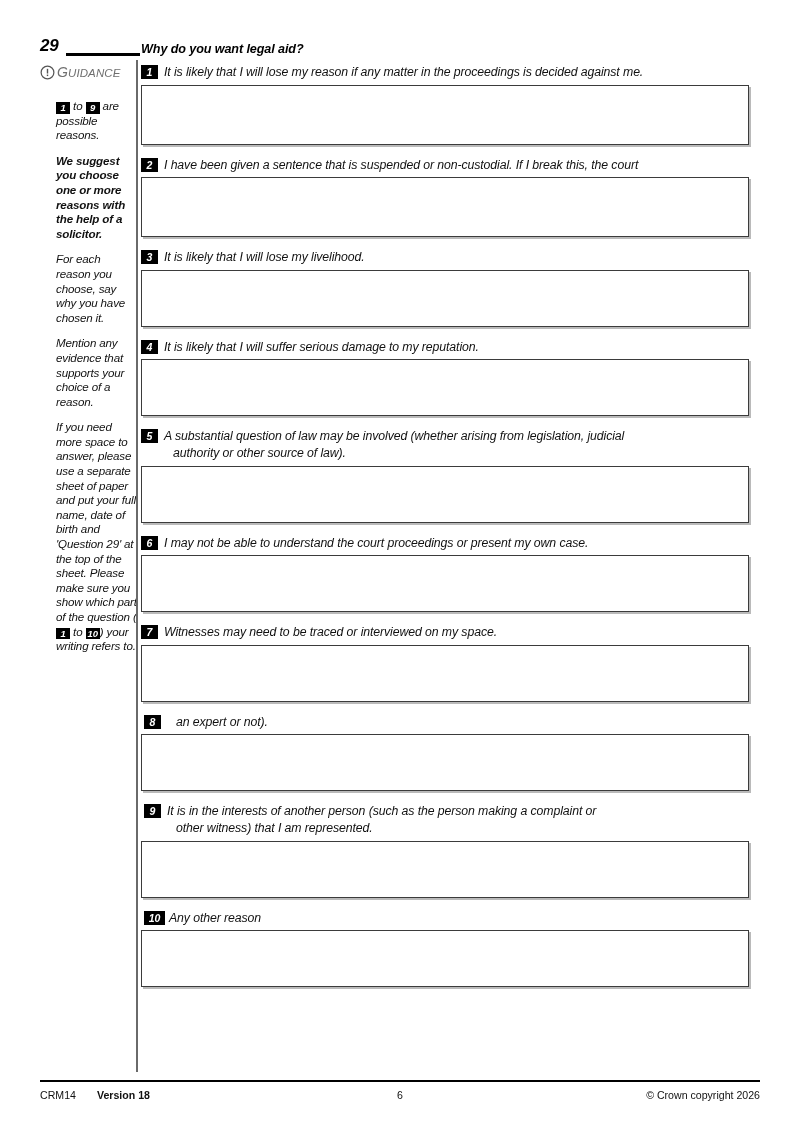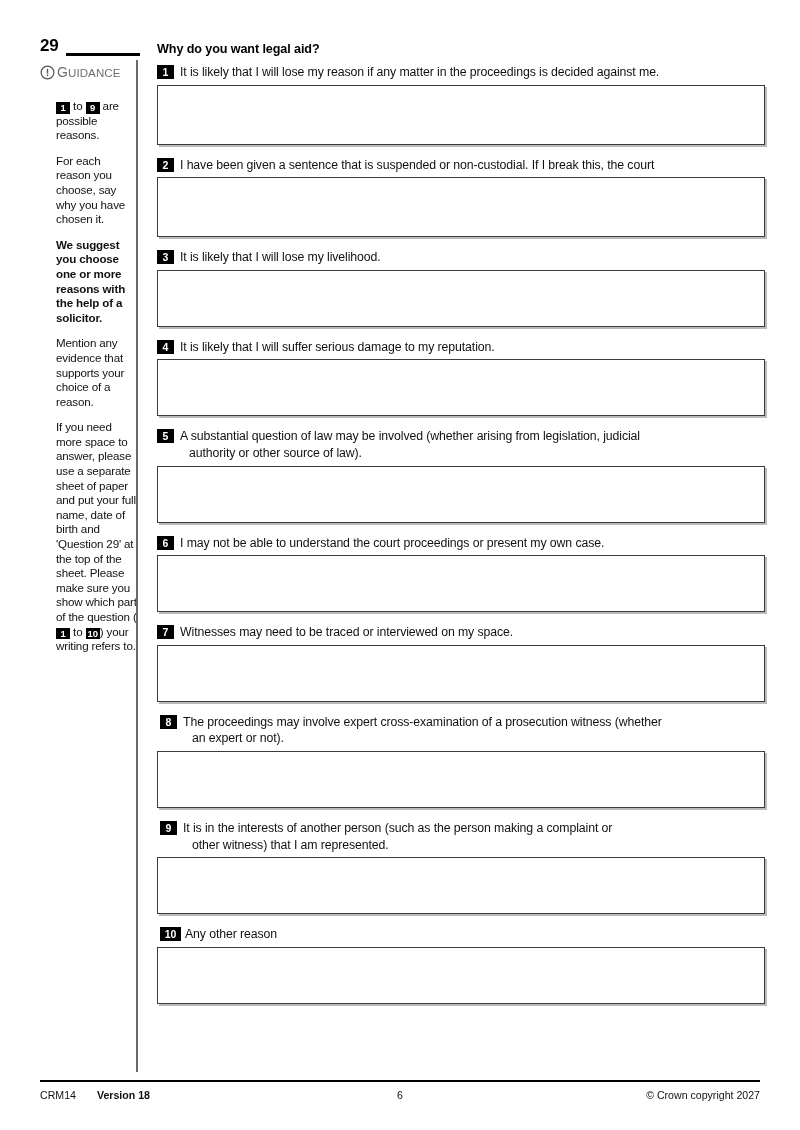--- a/index.html
+++ b/index.html
@@ -22,20 +22,21 @@
     width: 800px;
     height: 1130px;
   }
 
   
   .sidebar {
     position: absolute;
     left: 40px;
     top: 36px;
     width: 98px;
+    font-style: italic;
   }
   .qnum-row {
     position: relative;
     height: 24px;
   }
   .qnum {
     font-size: 17px;
     font-weight: bold;
     letter-spacing: -0.3px;
     line-height: 20px;
@@ -104,23 +105,24 @@
     left: 136px;
     top: 60px;
     width: 1.5px;
     height: 1012px;
     background: #6a6a6a;
   }
 
   
   .main {
     position: absolute;
-    left: 157px;
+    left: 141px;
     top: 42px;
     width: 608px;
+    font-style: italic;
   }
   .main-title {
     font-size: 12.6px;
     font-weight: bold;
     letter-spacing: -0.1px;
     margin: 0 0 8px 0;
     color: #000;
   }
 
   .reason {
@@ -221,23 +223,23 @@
           <circle cx="8" cy="8" r="6.8" fill="none" stroke="#555" stroke-width="1.3"></circle>
           <rect x="7.25" y="4.1" width="1.5" height="5" fill="#555"></rect>
           <rect x="7.25" y="10.2" width="1.5" height="1.6" fill="#555"></rect>
         </svg>
       </span>
       <span class="guidance-word"><span class="cap">G</span>UIDANCE</span>
     </div>
 
     <p class="side-p"><span class="chip sm">1</span><span> to </span><span class="chip sm">9</span><span> are possible reasons.</span></p>
 
+    <p class="side-p bold">We suggest you choose one or more reasons with the help of a solicitor.</p>
+
     <p class="side-p">For each reason you choose, say why you have chosen it.</p>
-
-    <p class="side-p bold">We suggest you choose one or more reasons with the help of a solicitor.</p>
 
     <p class="side-p">Mention any evidence that supports your choice of a reason.</p>
 
     <p class="side-p"><span>If you need more space to answer, please use a separate sheet of paper and put your full name, date of birth and 'Question 29' at the top of the sheet. Please make sure you show which part of the question (</span><span class="chip sm">1</span><span> to </span><span class="chip sm">10</span><span>) your writing refers to.</span></p>
   </div>
 
   <div class="vdivider"></div>
 
   <div class="main">
     <h1 class="main-title">Why do you want legal aid?</h1>
@@ -287,21 +289,21 @@
         <div class="reason">
           <div class="reason-label">
             <span class="chip lg">7</span>
             <div class="reason-text"><span>Witnesses may need to be traced or interviewed on my space.</span></div>
           </div>
           <div class="answer-box" style="height: 55px;"></div>
         </div>
         <div class="reason">
           <div class="reason-label indent">
             <span class="chip lg">8</span>
-            <div class="reason-text"><span>The proceedings may involve expert cross-examination of a prosecution witness (whether</span><span class="line2">an expert or not).</span></div>
+            <div class="reason-text"><span class="line2">an expert or not).</span></div>
           </div>
           <div class="answer-box" style="height: 55px;"></div>
         </div>
         <div class="reason">
           <div class="reason-label indent">
             <span class="chip lg">9</span>
             <div class="reason-text"><span>It is in the interests of another person (such as the person making a complaint or</span><span class="line2">other witness) that I am represented.</span></div>
           </div>
           <div class="answer-box" style="height: 55px;"></div>
         </div>
@@ -315,16 +317,16 @@
       </div>
   </div>
 
   <div class="footer-rule"></div>
   <div class="footer">
     <div class="footer-left">
       <span>CRM14</span>
       <span class="ver">Version 18</span>
     </div>
     <div class="footer-center">6</div>
-    <div class="footer-right">© Crown copyright 2027</div>
+    <div class="footer-right">© Crown copyright 2026</div>
   </div>
 
 </div>
 
 </body></html>

